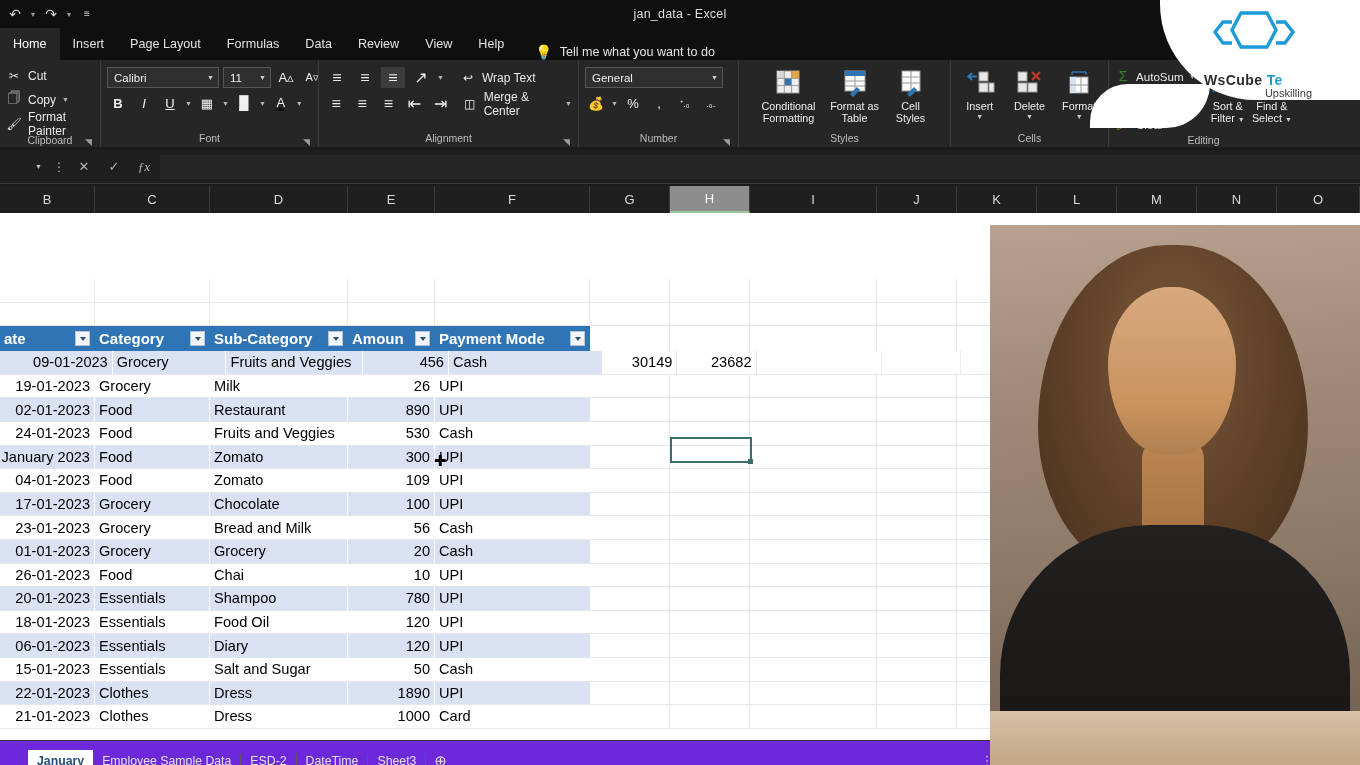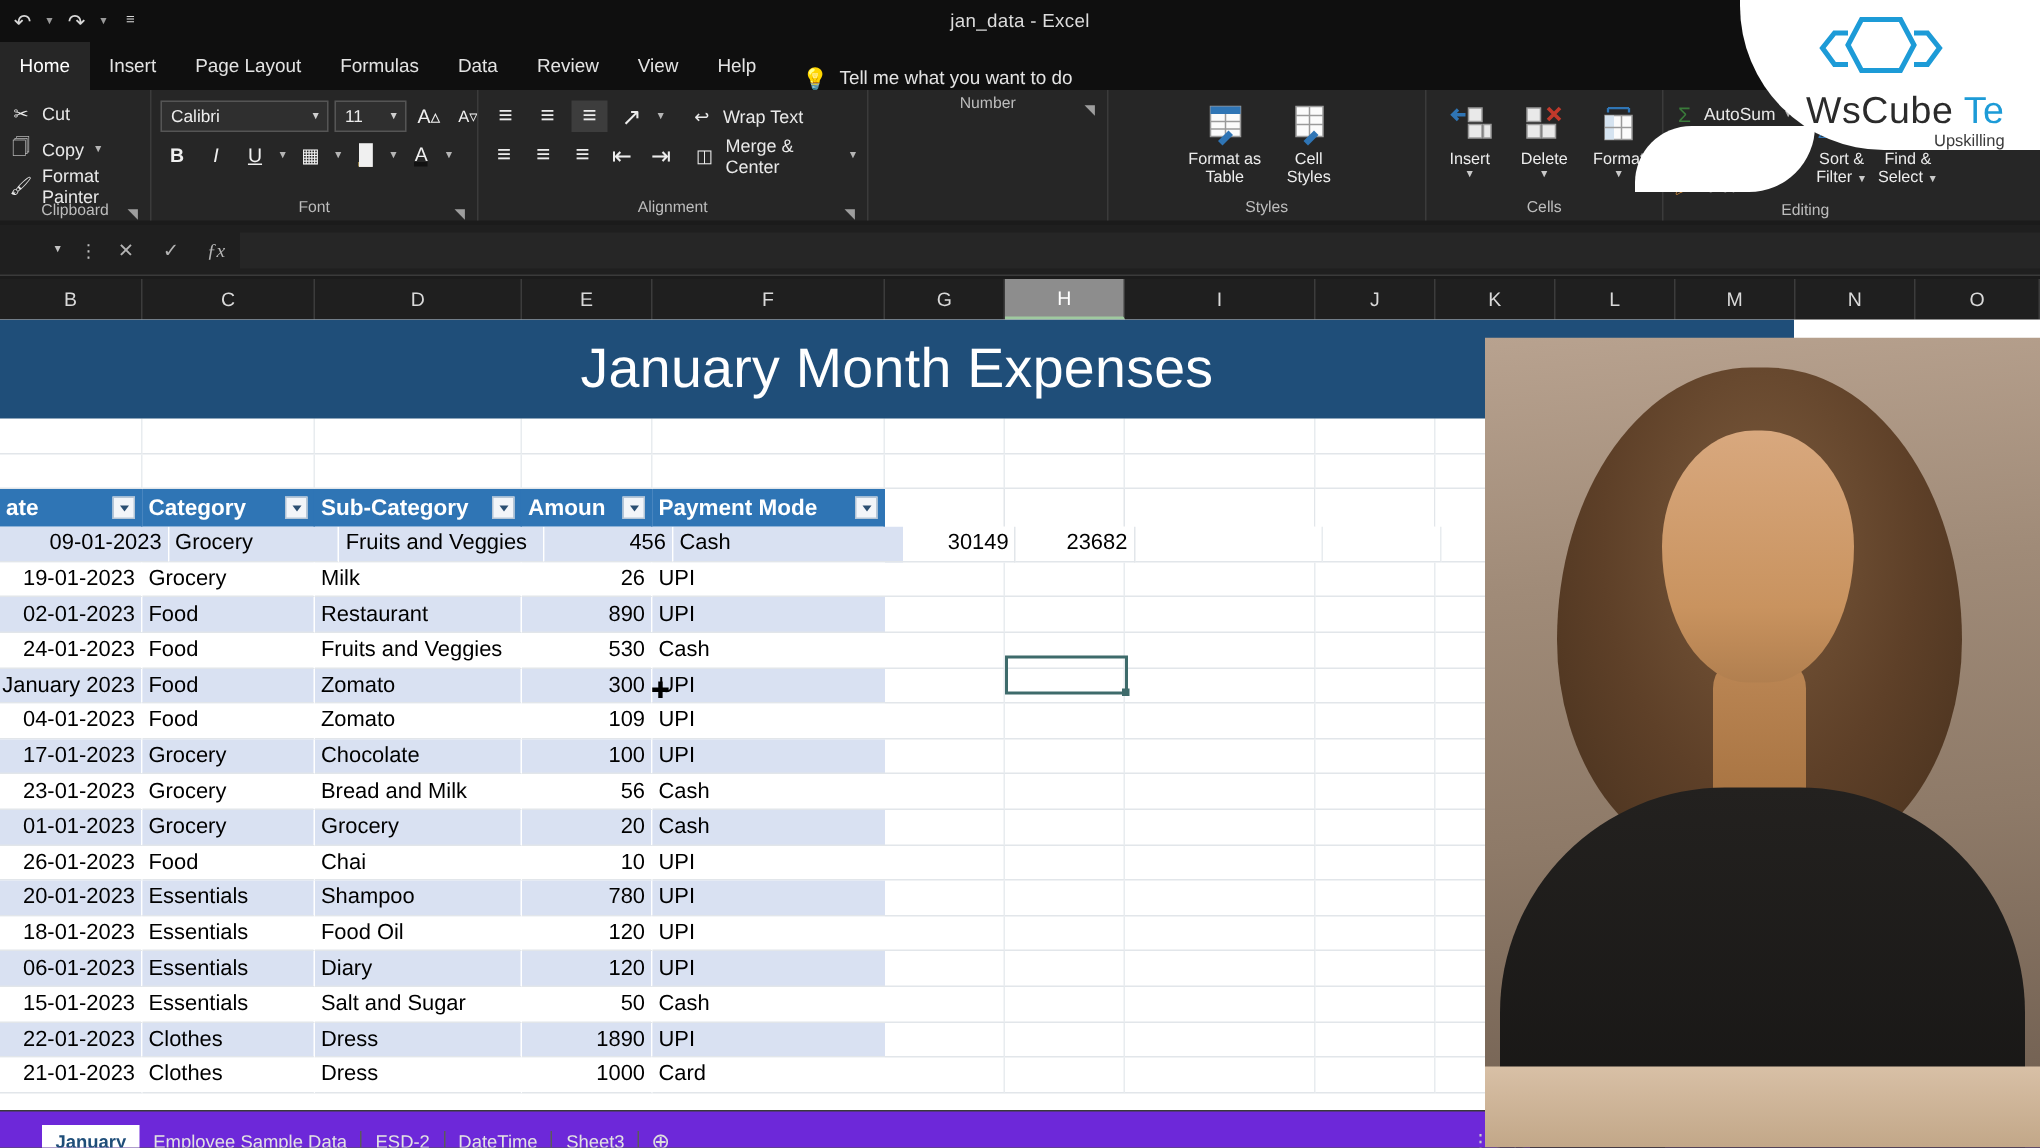--- a/index.html
+++ b/index.html
@@ -222,22 +222,22 @@
   .p-desk { position: absolute; left: 0; bottom: 0; width: 370px; height: 54px;
     background: linear-gradient(180deg, #d8c0a6 0%, #c2a788 100%); }
 
   
   .logo-blob {
     position: absolute; right: 0; top: -18px; width: 200px; height: 118px;
     background: #ffffff; border-radius: 0 0 0 96px; overflow: hidden;
   }
   .logo-wrap { position: absolute; left: 44px; top: 28px; }
   .logo-hex { display: block; }
-  .logo-name { font-size: 25px; font-weight: normal; color: #2b2b2b;
-               letter-spacing: .4px; margin-top: 2px; white-space: nowrap; }
+  .logo-name { font-size: 14px; font-weight: bold; color: #2b2b2b;
+               letter-spacing: .4px; margin-top: 14px; white-space: nowrap; }
   .logo-name .tc { color: #1d9bd7; }
   .logo-sub { font-size: 11px; color: #3a3a3a; text-align: right; margin-top: -1px; white-space: nowrap; }
   .logo-tail { position: absolute; right: 150px; top: 84px; width: 120px; height: 44px;
                background: #ffffff; border-radius: 60px 0 70px 0; }
 </style>
 </head>
 <body>
 
 <div id="app">
 
@@ -361,28 +361,62 @@
           </div>
         </div>
       </div>
       <div class="rg-label" style="text-align:center">
         <span>Alignment</span>
         <span class="rg-launch">◥</span>
       </div>
     </div>
 
     <div class="rgroup" style="width:160px">
+      <div class="rg-body">
+        <div class="num-rows">
+          <div class="frow">
+            <div class="combo" style="width:138px">
+              <span class="cv">General</span>
+              <span class="cc">▼</span>
+            </div>
+          </div>
+          <div class="frow">
+            <div class="fbtn">💰</div>
+            <div class="mini-caret">▼</div>
+            <div class="fbtn">%</div>
+            <div class="fbtn">,</div>
+            <div class="fbtn sm" style="font-size:9px">⁺.₀</div>
+            <div class="fbtn sm" style="font-size:9px">.₀₋</div>
+          </div>
+        </div>
+      </div>
       <div class="rg-label" style="text-align:center">
         <span>Number</span>
         <span class="rg-launch">◥</span>
       </div>
     </div>
 
     <div class="rgroup" style="width:212px">
       <div class="rg-body" style="justify-content:center">
+        <div class="bigbtn" style="width:72px">
+          <div class="bi">
+            <svg width="30" height="30" viewBox="0 0 30 30">
+              <rect x="3" y="3" width="22" height="22" fill="#efefef" stroke="#9a9a9a"></rect>
+              <rect x="3" y="3" width="7.3" height="7.3" fill="#d9d9d9"></rect>
+              <rect x="10.3" y="10.3" width="7.3" height="7.3" fill="#2f75b5"></rect>
+              <rect x="17.6" y="3" width="7.3" height="7.3" fill="#e8a33d"></rect>
+              <line x1="3" y1="10.3" x2="25" y2="10.3" stroke="#9a9a9a"></line>
+              <line x1="3" y1="17.6" x2="25" y2="17.6" stroke="#9a9a9a"></line>
+              <line x1="10.3" y1="3" x2="10.3" y2="25" stroke="#9a9a9a"></line>
+              <line x1="17.6" y1="3" x2="17.6" y2="25" stroke="#9a9a9a"></line>
+            </svg>
+          </div>
+          <div class="bl">Conditional</div>
+          <div class="bl">Formatting</div>
+        </div>
         <div class="bigbtn narrow">
           <div class="bi">
             <svg width="30" height="30" viewBox="0 0 30 30">
               <rect x="5" y="3" width="20" height="20" fill="#fbfbfb" stroke="#9a9a9a"></rect>
               <rect x="5" y="3" width="20" height="5" fill="#2f75b5"></rect>
               <line x1="5" y1="13" x2="25" y2="13" stroke="#9a9a9a"></line>
               <line x1="5" y1="18" x2="25" y2="18" stroke="#9a9a9a"></line>
               <line x1="15" y1="8" x2="15" y2="23" stroke="#9a9a9a"></line>
               <path d="M10 26 L17 19 L20 22 L13 29 Z" fill="#2f75b5"></path>
             </svg>
@@ -532,23 +566,20 @@
     <div class="ch" style="width:80px">J</div>
     <div class="ch" style="width:80px">K</div>
     <div class="ch" style="width:80px">L</div>
     <div class="ch" style="width:80px">M</div>
     <div class="ch" style="width:80px">N</div>
     <div class="ch" style="width:83px">O</div>
   </div>
 
   <div class="grid">
 
-    <div class="banner">
-      <div class="banner-text">January Month Expenses</div>
-    </div>
 
     <div class="gridrow" style="margin-top:66px">
       <div class="cell blank" style="width:95px"></div>
       <div class="cell blank" style="width:115px"></div>
       <div class="cell blank" style="width:138px"></div>
       <div class="cell blank" style="width:87px"></div>
       <div class="cell blank" style="width:155px"></div>
       <div class="cell blank" style="width:80px"></div>
       <div class="cell blank" style="width:80px"></div>
       <div class="cell blank" style="width:127px"></div>

